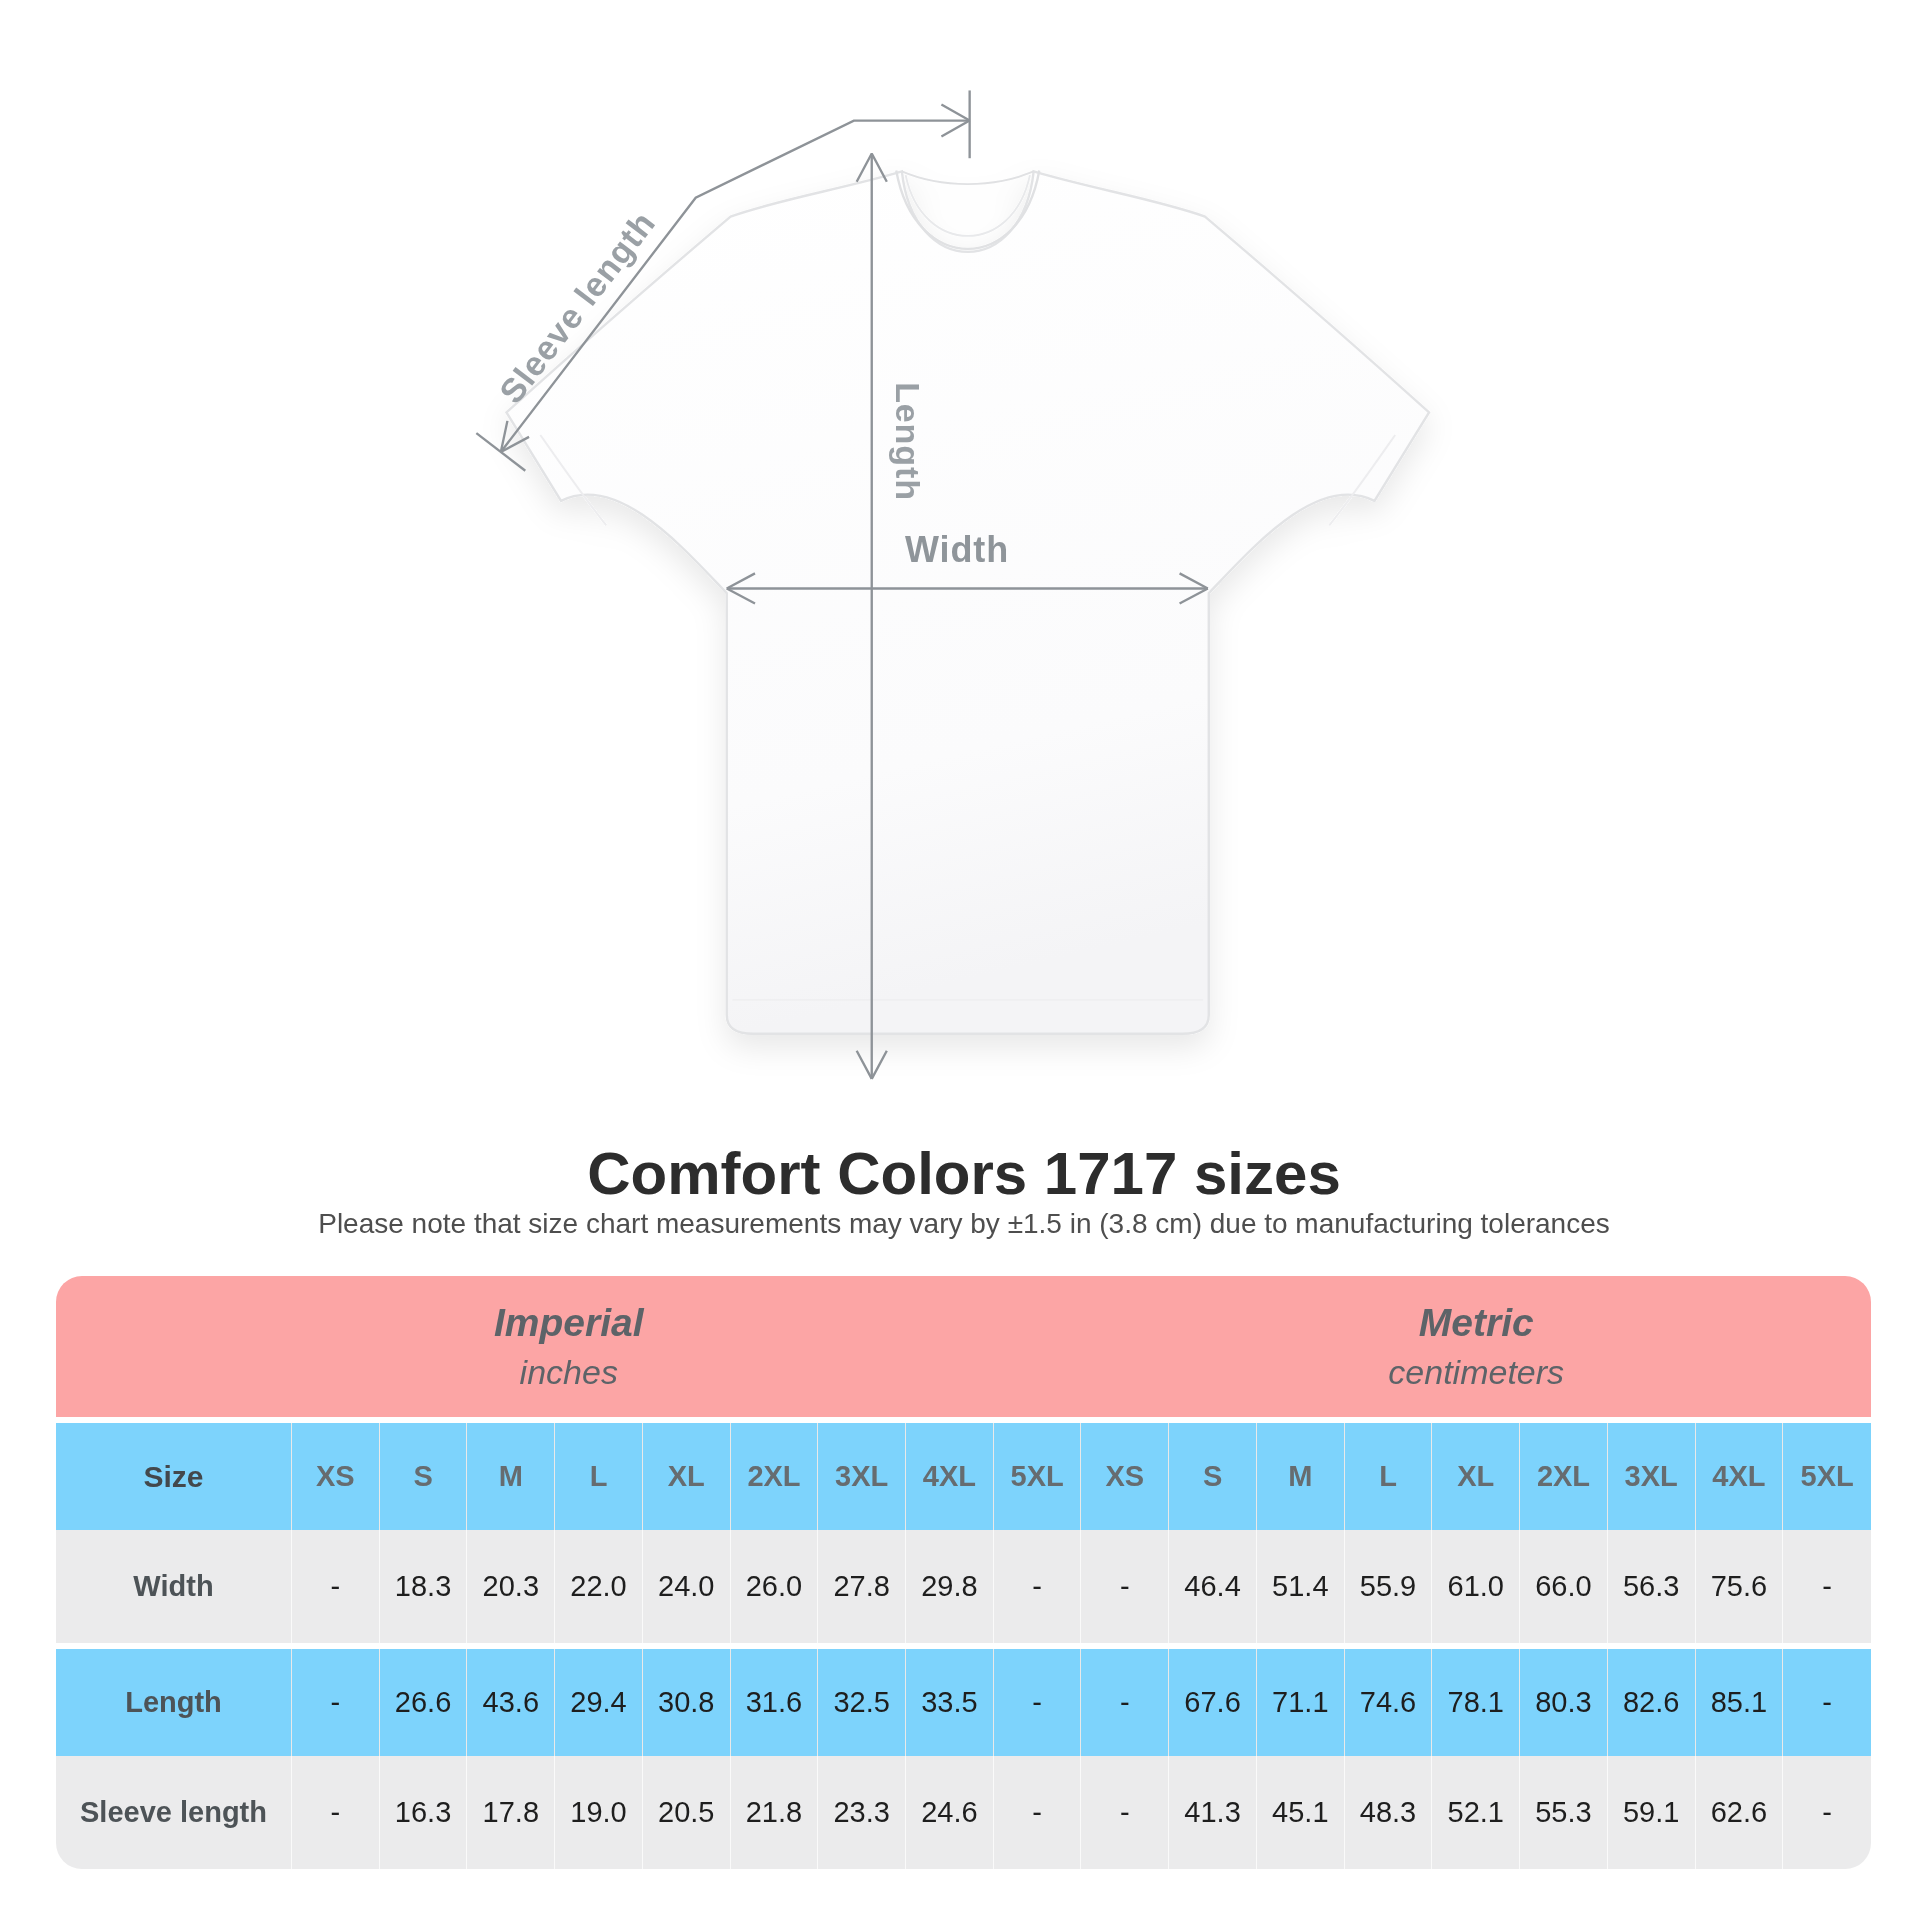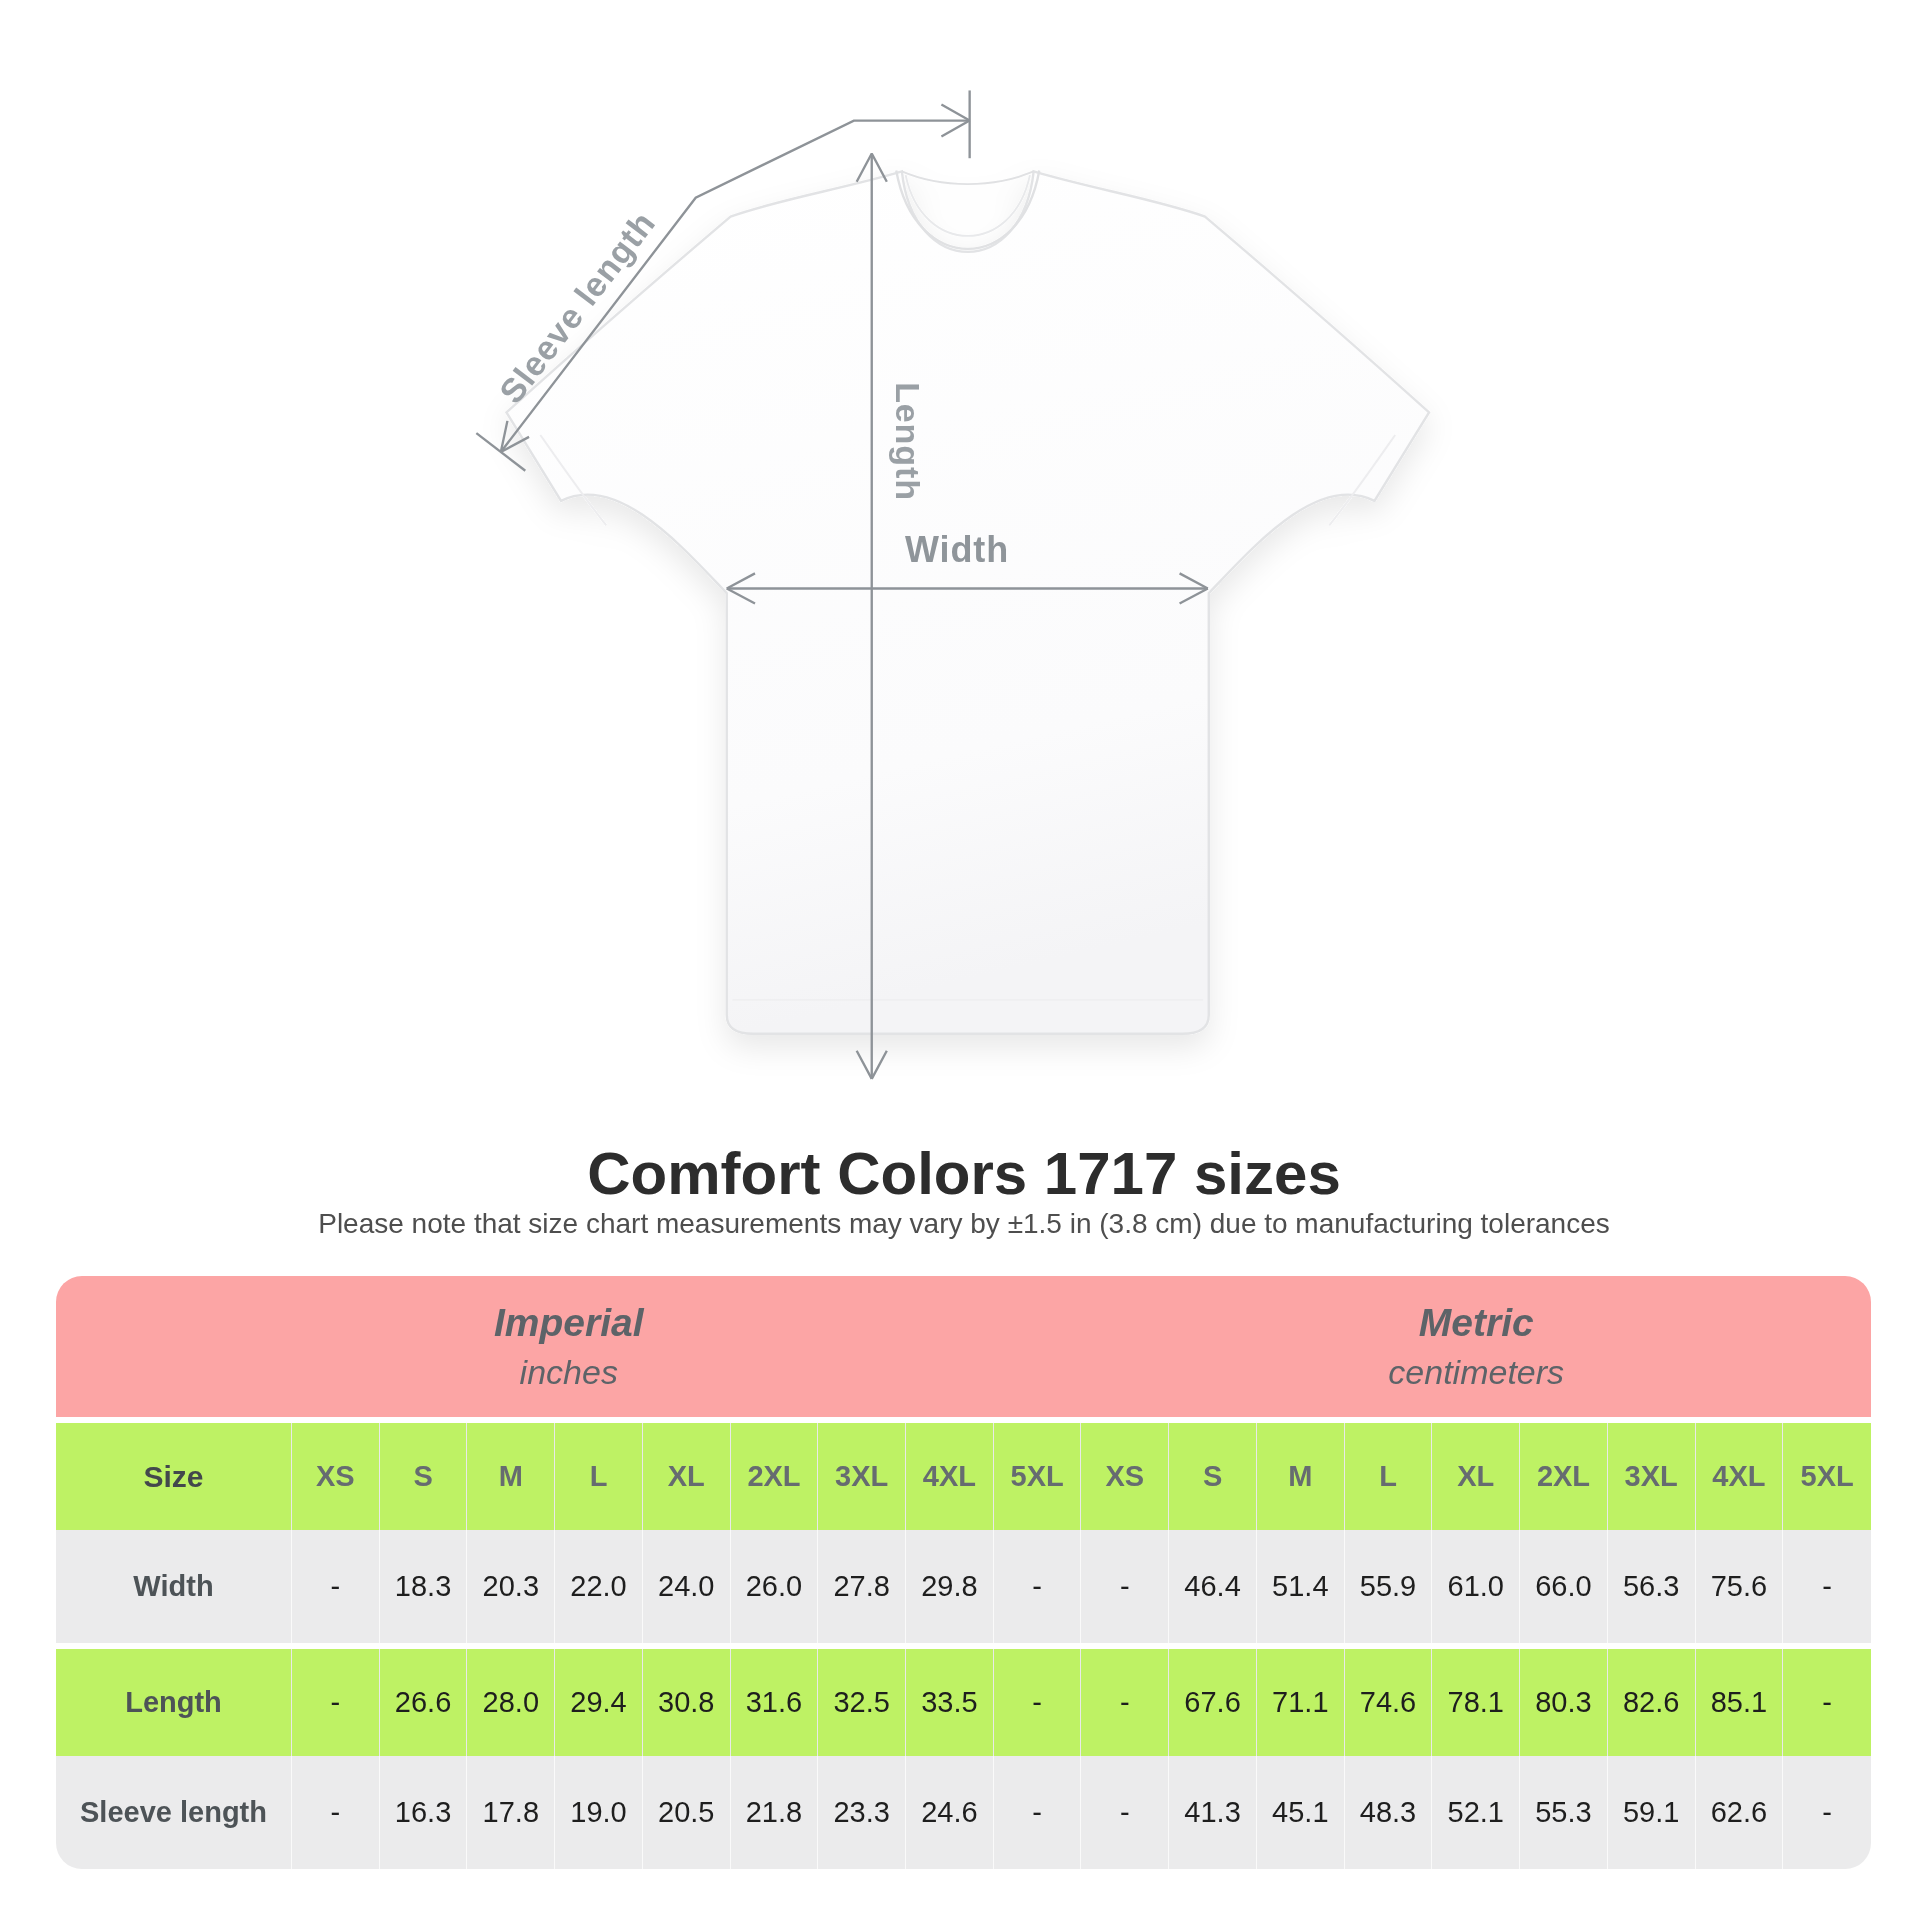--- a/index.html
+++ b/index.html
@@ -20,21 +20,21 @@
   
   .size-table{position:absolute;left:56px;top:1276px;width:1815px;
               display:grid;grid-template-columns:236px repeat(18,1fr);
               grid-template-rows:141px 113px 113px 113px 113px;}
   .cell{display:flex;flex-direction:column;align-items:center;justify-content:center;}
   .band{background:#fca5a5;}
   .band-left{grid-column:1 / span 10;border-radius:26px 0 0 0;}
   .band-right{grid-column:11 / span 9;border-radius:0 26px 0 0;}
   .band .sec-name{font-size:39px;font-weight:bold;font-style:italic;color:#5d6368;}
   .band .sec-unit{font-size:34px;font-style:italic;color:#5d6368;margin-top:8px;}
-  .w{background:#bef264;border-right:1.9px solid #e9e9e9;margin-top:6px;}
+  .w{background:#7dd3fc;border-right:1.9px solid #e9e9e9;margin-top:6px;}
   .g{background:#ebebec;border-right:1.9px solid #fafafa;}
   .last{border-right:none;}
   .corner{font-size:30px;font-weight:bold;color:#43484c;}
   .size-h{font-size:29px;font-weight:bold;color:#666c70;}
   .row-label{font-size:29px;font-weight:bold;color:#4d5357;}
   .val{font-size:29px;color:#1e1e1e;}
   .bl{border-radius:0 0 0 26px;}
   .br{border-radius:0 0 26px 0;}
 </style>
 </head>
@@ -153,21 +153,21 @@
     <div class="cell g val">55.9</div>
     <div class="cell g val">61.0</div>
     <div class="cell g val">66.0</div>
     <div class="cell g val">56.3</div>
     <div class="cell g val">75.6</div>
     <div class="cell g val last">-</div>
 
     <div class="cell w row-label">Length</div>
     <div class="cell w val">-</div>
     <div class="cell w val">26.6</div>
-    <div class="cell w val">28.0</div>
+    <div class="cell w val">43.6</div>
     <div class="cell w val">29.4</div>
     <div class="cell w val">30.8</div>
     <div class="cell w val">31.6</div>
     <div class="cell w val">32.5</div>
     <div class="cell w val">33.5</div>
     <div class="cell w val">-</div>
     <div class="cell w val">-</div>
     <div class="cell w val">67.6</div>
     <div class="cell w val">71.1</div>
     <div class="cell w val">74.6</div>

